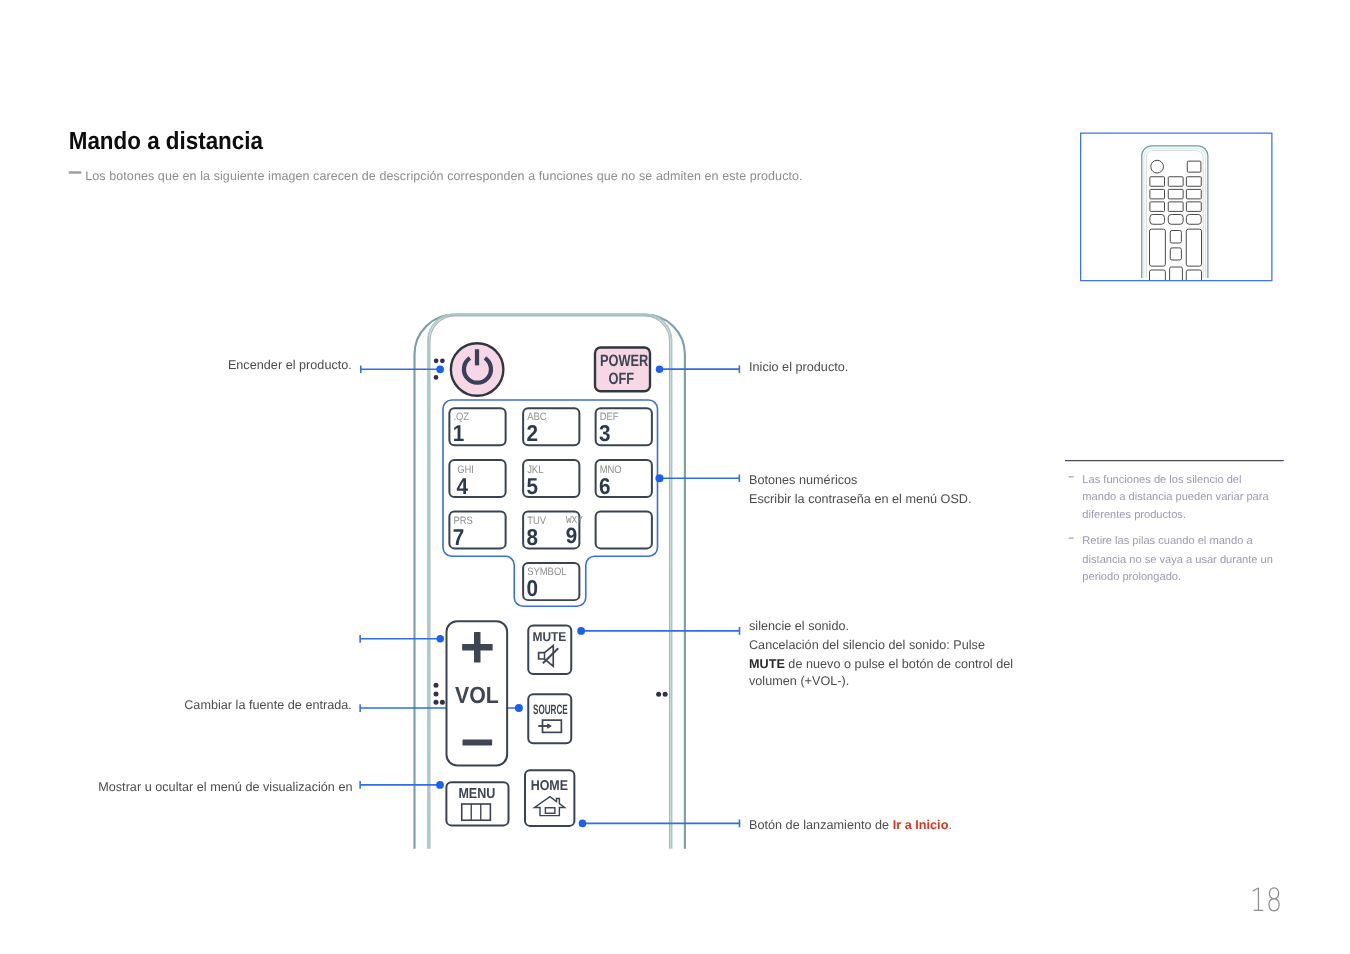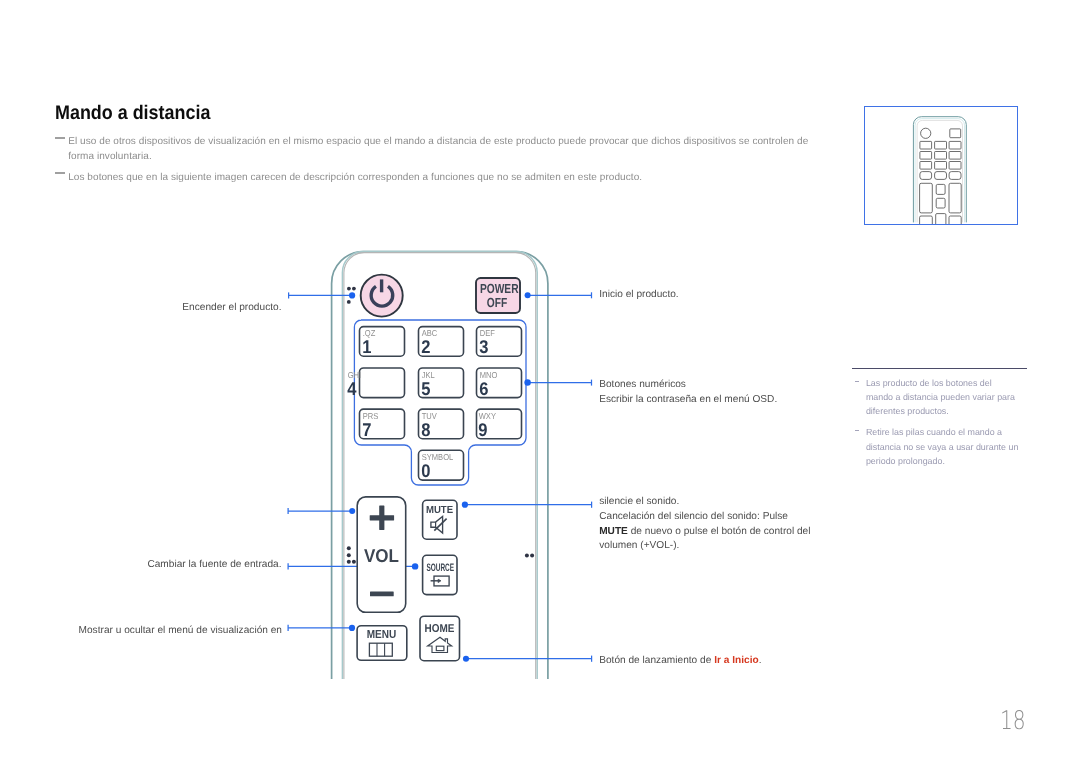--- a/index.html
+++ b/index.html
@@ -69,24 +69,20 @@
      transform:scaleX(0.875);transform-origin:50% 0;}
 </style>
 </head>
 <body>
 
 <div class="page">
 
   <div id="page-title">Mando a distancia</div>
 
   <div class="intro">
-    <div class="intro-row">
-      <span class="intro-dash"></span>
-      <div class="intro-txt">El uso de otros dispositivos de visualización en el mismo espacio que el mando a distancia de este producto puede provocar que dichos dispositivos se controlen de forma involuntaria.</div>
-    </div>
     <div class="intro-row">
       <span class="intro-dash"></span>
       <div class="intro-txt">Los botones que en la siguiente imagen carecen de descripción corresponden a funciones que no se admiten en este producto.</div>
     </div>
   </div>
 
   <div class="thumb">
     <svg viewBox="0 0 152 117" width="152" height="117">
       <g transform="translate(-864.5,-106.6)">
         <path fill="none" stroke="#6e9ba0" stroke-width="1.0" d="M912.9 222 L912.9 124.2 A8 8 0 0 1 920.9 116.3 L957.8 116.3 A8 8 0 0 1 965.8 124.2 L965.8 222"></path>
@@ -117,21 +113,21 @@
         </g>
       </g>
     </svg>
   </div>
 
   <div class="side-notes">
     <div class="side-rule"></div>
     <div class="side-row">
       <span class="side-dash"></span>
       <div class="side-txt">
-        <div>Las producto de los botones del</div>
+        <div>Las funciones de los silencio del</div>
         <div>mando a distancia pueden variar para</div>
         <div>diferentes productos.</div>
       </div>
     </div>
     <div class="side-row second">
       <span class="side-dash"></span>
       <div class="side-txt">
         <div>Retire las pilas cuando el mando a</div>
         <div>distancia no se vaya a usar durante un</div>
         <div>periodo prolongado.</div>
@@ -283,61 +279,61 @@
         <div class="digit">1</div>
       </div>
       <div class="keycap" style="left: 418.5px; top: 328.1px;">
         <div class="letters">ABC</div>
         <div class="digit">2</div>
       </div>
       <div class="keycap" style="left: 476.5px; top: 328.1px;">
         <div class="letters">DEF</div>
         <div class="digit">3</div>
       </div>
-      <div class="keycap" style="left: 345px; top: 369.5px;">
+      <div class="keycap" style="left: 363px; top: 369.5px;">
         <div class="letters">GHI</div>
         <div class="digit">4</div>
       </div>
       <div class="keycap" style="left: 418.5px; top: 369.5px;">
         <div class="letters">JKL</div>
         <div class="digit">5</div>
       </div>
       <div class="keycap" style="left: 476.5px; top: 369.5px;">
         <div class="letters">MNO</div>
         <div class="digit">6</div>
       </div>
       <div class="keycap" style="left: 359.5px; top: 410.6px;">
         <div class="letters">PRS</div>
         <div class="digit">7</div>
       </div>
       <div class="keycap" style="left: 418.5px; top: 410.6px;">
         <div class="letters">TUV</div>
         <div class="digit">8</div>
       </div>
-      <div class="keycap" style="left: 476px; top: 410.6px;">
+      <div class="keycap" style="left: 450px; top: 410.6px; font-family: Liberation Mono, monospace;">
         <div class="letters">WXY</div>
         <div class="digit">9</div>
       </div>
       <div class="keycap" style="left: 418.5px; top: 452.1px; border-radius: 12px;">
         <div class="letters">SYMBOL</div>
         <div class="digit">0</div>
       </div>
     </div>
 
   <div class="btn-txt" id="lbl-power-off">
     <span>POWER</span><br>
     <span>OFF</span>
   </div>
   <div class="btn-txt" id="lbl-vol">VOL</div>
   <div class="btn-txt" id="lbl-mute">MUTE</div>
   <div class="btn-txt" id="lbl-source">SOURCE</div>
   <div class="btn-txt" id="lbl-menu">MENU</div>
   <div class="btn-txt" id="lbl-home">HOME</div>
 
-  <div class="callout left" style="left:0;top:301px;width:281.5px">
+  <div class="callout left" style="left:0;top:286px;width:281.5px">
     <div>Encender el producto.</div>
   </div>
   <div class="callout left" style="left:0;top:558.2px;width:281.5px">
     <div>Cambiar la fuente de entrada.</div>
   </div>
   <div class="callout left" style="left:0;top:623.7px;width:282px">
     <div>Mostrar u ocultar el menú de visualización en</div>
   </div>
 
   <div class="callout" style="left:599.2px;top:288.3px">

